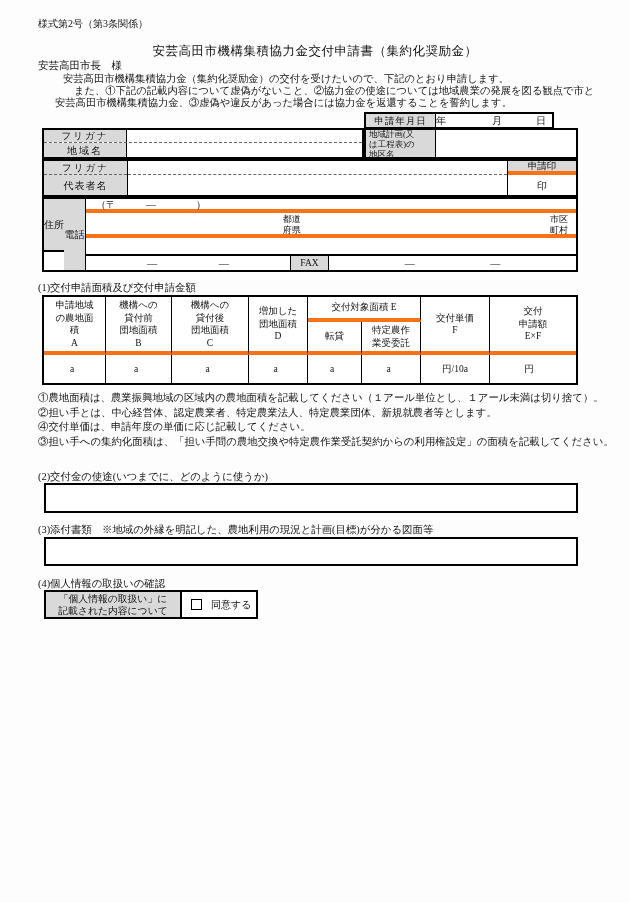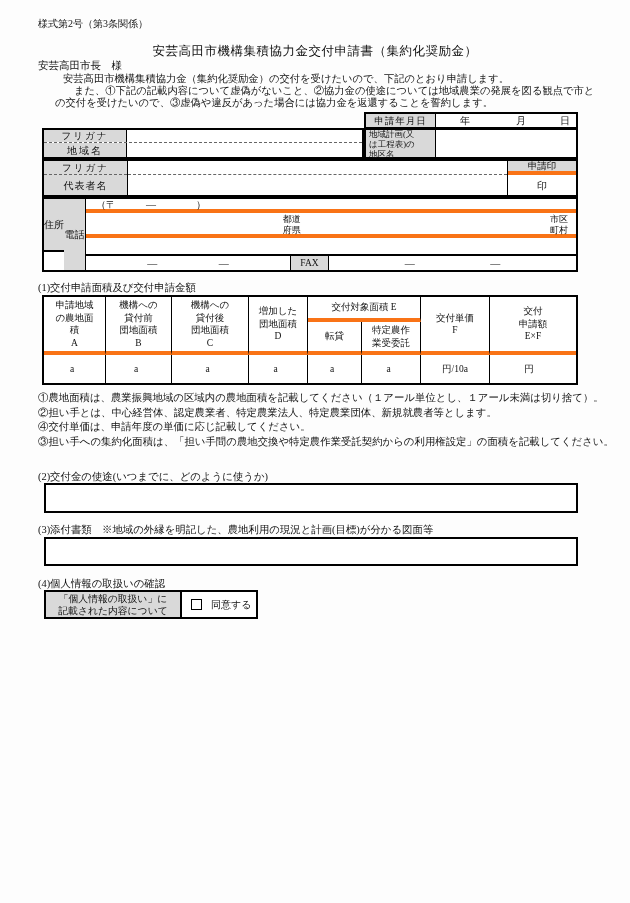--- a/index.html
+++ b/index.html
@@ -43,23 +43,23 @@
 </head>
 <body>
 
 <div class="page">
 
   <div class="abs form-number nowrap">様式第2号（第3条関係）</div>
   <div class="abs title nowrap">安芸高田市機構集積協力金交付申請書（集約化奨励金）</div>
   <div class="abs addressee nowrap">安芸高田市長　様</div>
   <div class="abs intro nowrap" style="left:63px;top:72px;">安芸高田市機構集積協力金（集約化奨励金）の交付を受けたいので、下記のとおり申請します。</div>
   <div class="abs intro nowrap" style="left:74px;top:84px;">また、①下記の記載内容について虚偽がないこと、②協力金の使途については地域農業の発展を図る観点で市と</div>
-  <div class="abs intro nowrap" style="left:55px;top:96px;">の交付を受けたいので、③虚偽や違反があった場合には協力金を返還することを誓約します。</div>
+  <div class="abs intro nowrap" style="left:55px;top:96px;">安芸高田市機構集積協力金、③虚偽や違反があった場合には協力金を返還することを誓約します。</div>
 
-  <div class="tbl row" style="left:364px;top:112px;width:214px;height:17px;">
+  <div class="tbl row" style="left:364px;top:112px;width:190px;height:17px;">
     <div class="cell gray bR fs95 lsp1" style="width:70px;">申請年月日</div>
     <div class="cell right fs10 flex1" style="padding-right:6px;">
       <span style="margin-right:46px;">年</span>
       <span style="margin-right:34px;">月</span>
       <span>日</span>
     </div>
   </div>
 
   <div class="tbl" style="left:42px;top:128px;width:322px;height:31px;">
     <div class="row bBdash" style="height:13px;">

